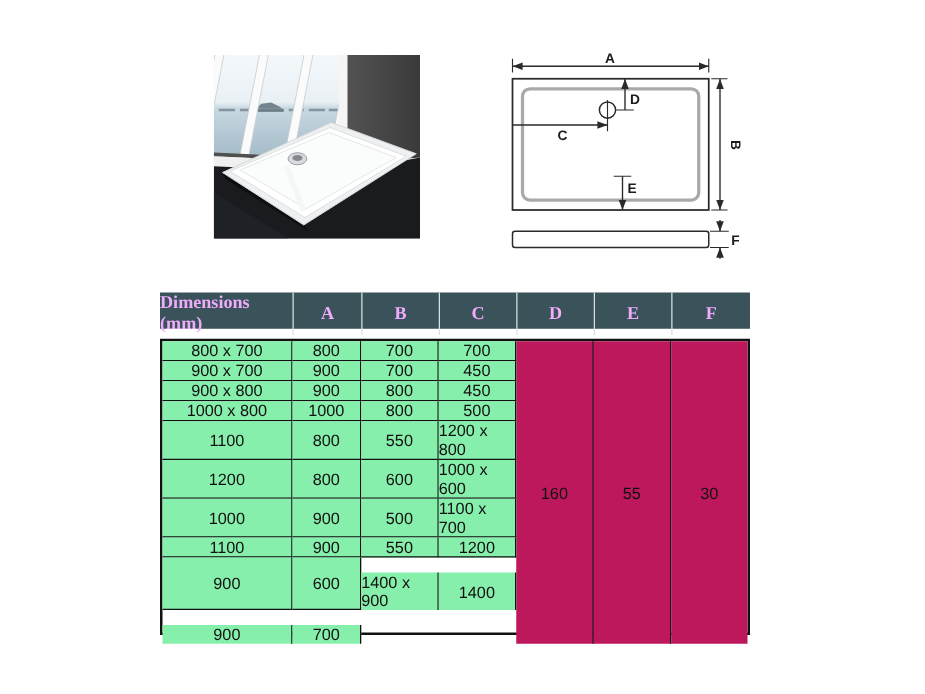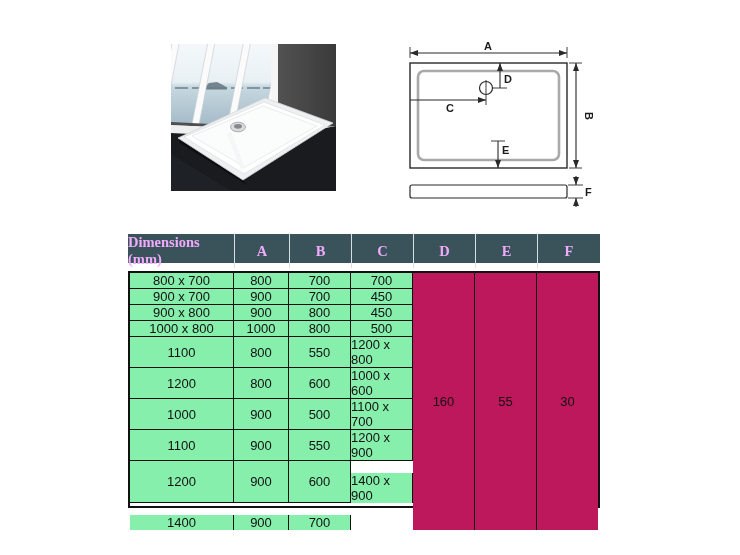--- a/index.html
+++ b/index.html
@@ -199,21 +199,20 @@
     <div class="cell">1000 x 600</div>
     <div class="cell">1000</div>
     <div class="cell">900</div>
     <div class="cell">500</div>
 
     <div class="cell">1100 x 700</div>
     <div class="cell">1100</div>
     <div class="cell">900</div>
     <div class="cell">550</div>
 
-    <div class="cell">1200 x 900</div>
     <div class="cell">1200</div>
     <div class="cell">900</div>
     <div class="cell">600</div>
 
     <div class="cell nb">1400 x 900</div>
     <div class="cell nb">1400</div>
     <div class="cell nb">900</div>
     <div class="cell nb">700</div>
   </div>
 

